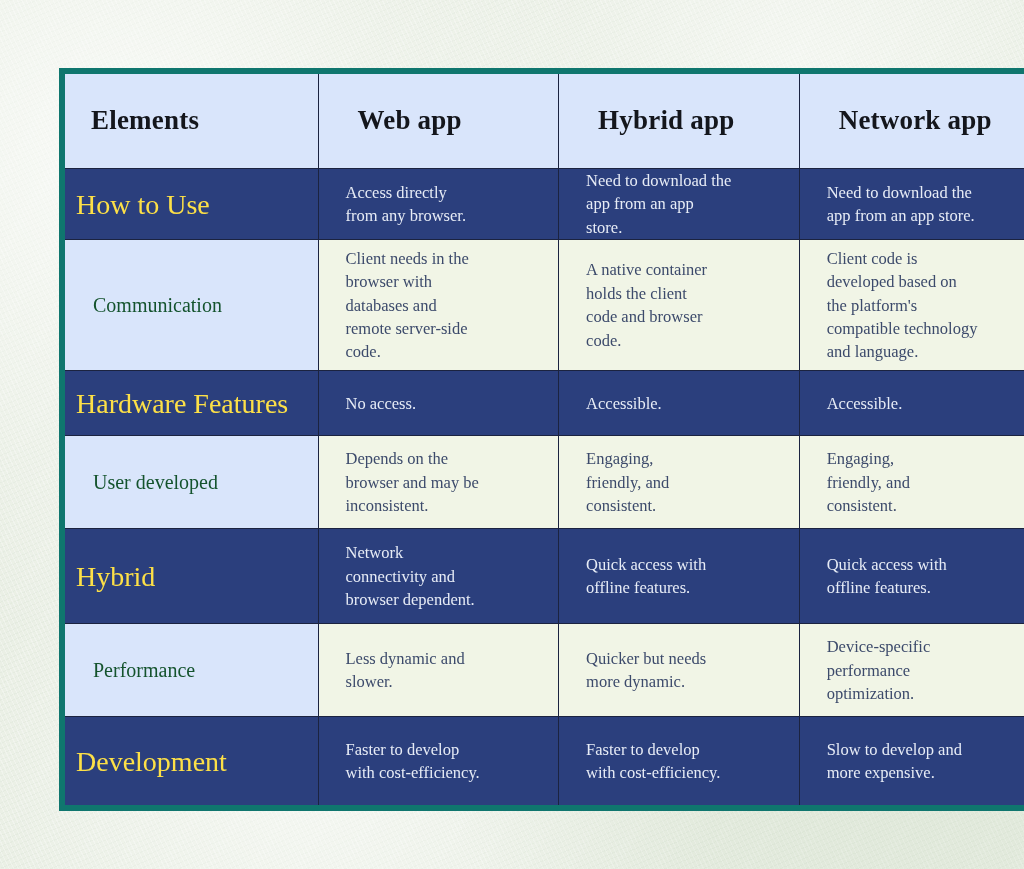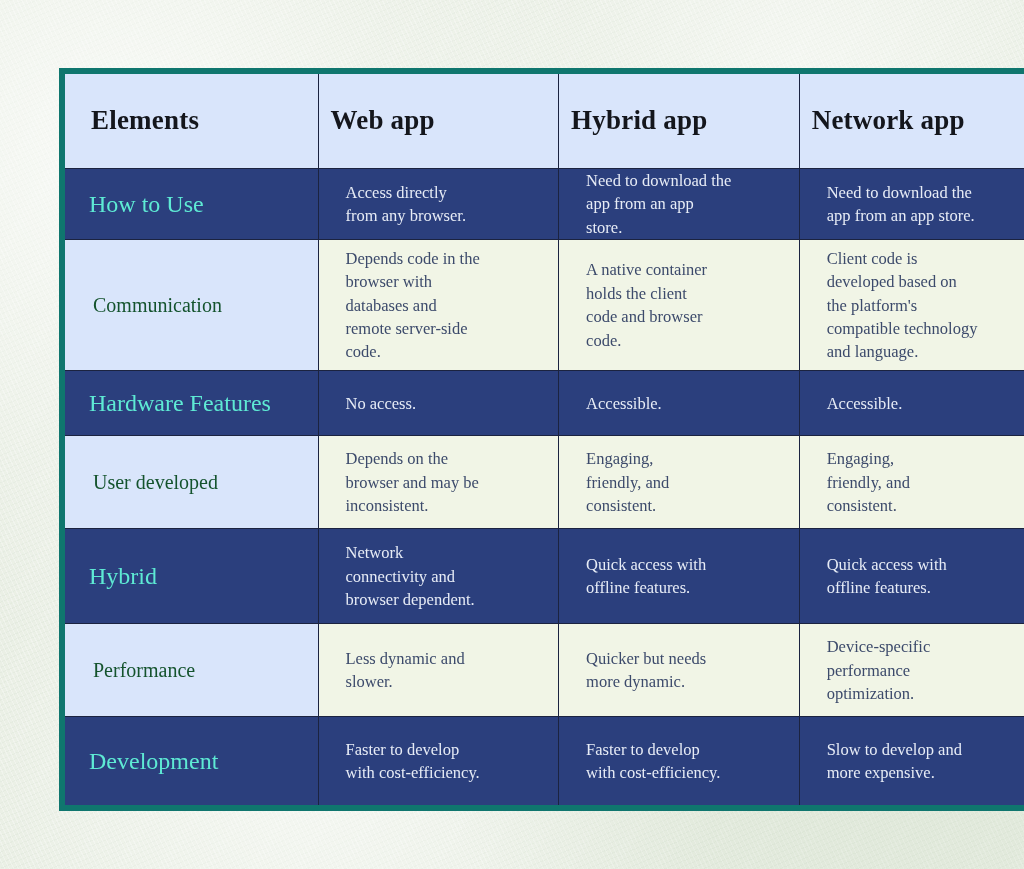--- a/index.html
+++ b/index.html
@@ -64,28 +64,28 @@
     height: 94px;
   }
   .header-cell-text {
     font-weight: bold;
     font-size: 27px;
     color: #14161c;
     padding: 0 0 0 26px;
     letter-spacing: 0.2px;
     line-height: 1.15;
   }
-  tr.header-row td.data-col .header-cell-text { padding-left: 12px; }
+  tr.header-row td.data-col .header-cell-text { padding-left: 39px; }
 
   
   tr.band-dark td { background-color: #2b3f7d; }
   tr.band-dark .label-text {
-    color: #5eead4;
-    font-size: 24px;
-    padding-left: 24px;
+    color: #fde047;
+    font-size: 28px;
+    padding-left: 11px;
     line-height: 1.25;
   }
   tr.band-dark .value-text {
     color: #e7ecf6;
     font-size: 16.5px;
     padding-left: 27px;
     padding-right: 14px;
     line-height: 1.42;
   }
 
@@ -169,21 +169,21 @@
           <span class="value-text cell-inner">Need to download the
 app from an app store.</span>
         </td>
       </tr>
 
       <tr class="band-light row-h-130">
         <td class="label-col">
           <span class="label-text cell-inner">Communication</span>
         </td>
         <td class="data-col">
-          <span class="value-text cell-inner">Depends code in the
+          <span class="value-text cell-inner">Client needs in the
 browser with
 databases and
 remote server-side
 code.</span>
         </td>
         <td class="data-col">
           <span class="value-text cell-inner">A native container
 holds the client
 code and browser
 code.</span>

